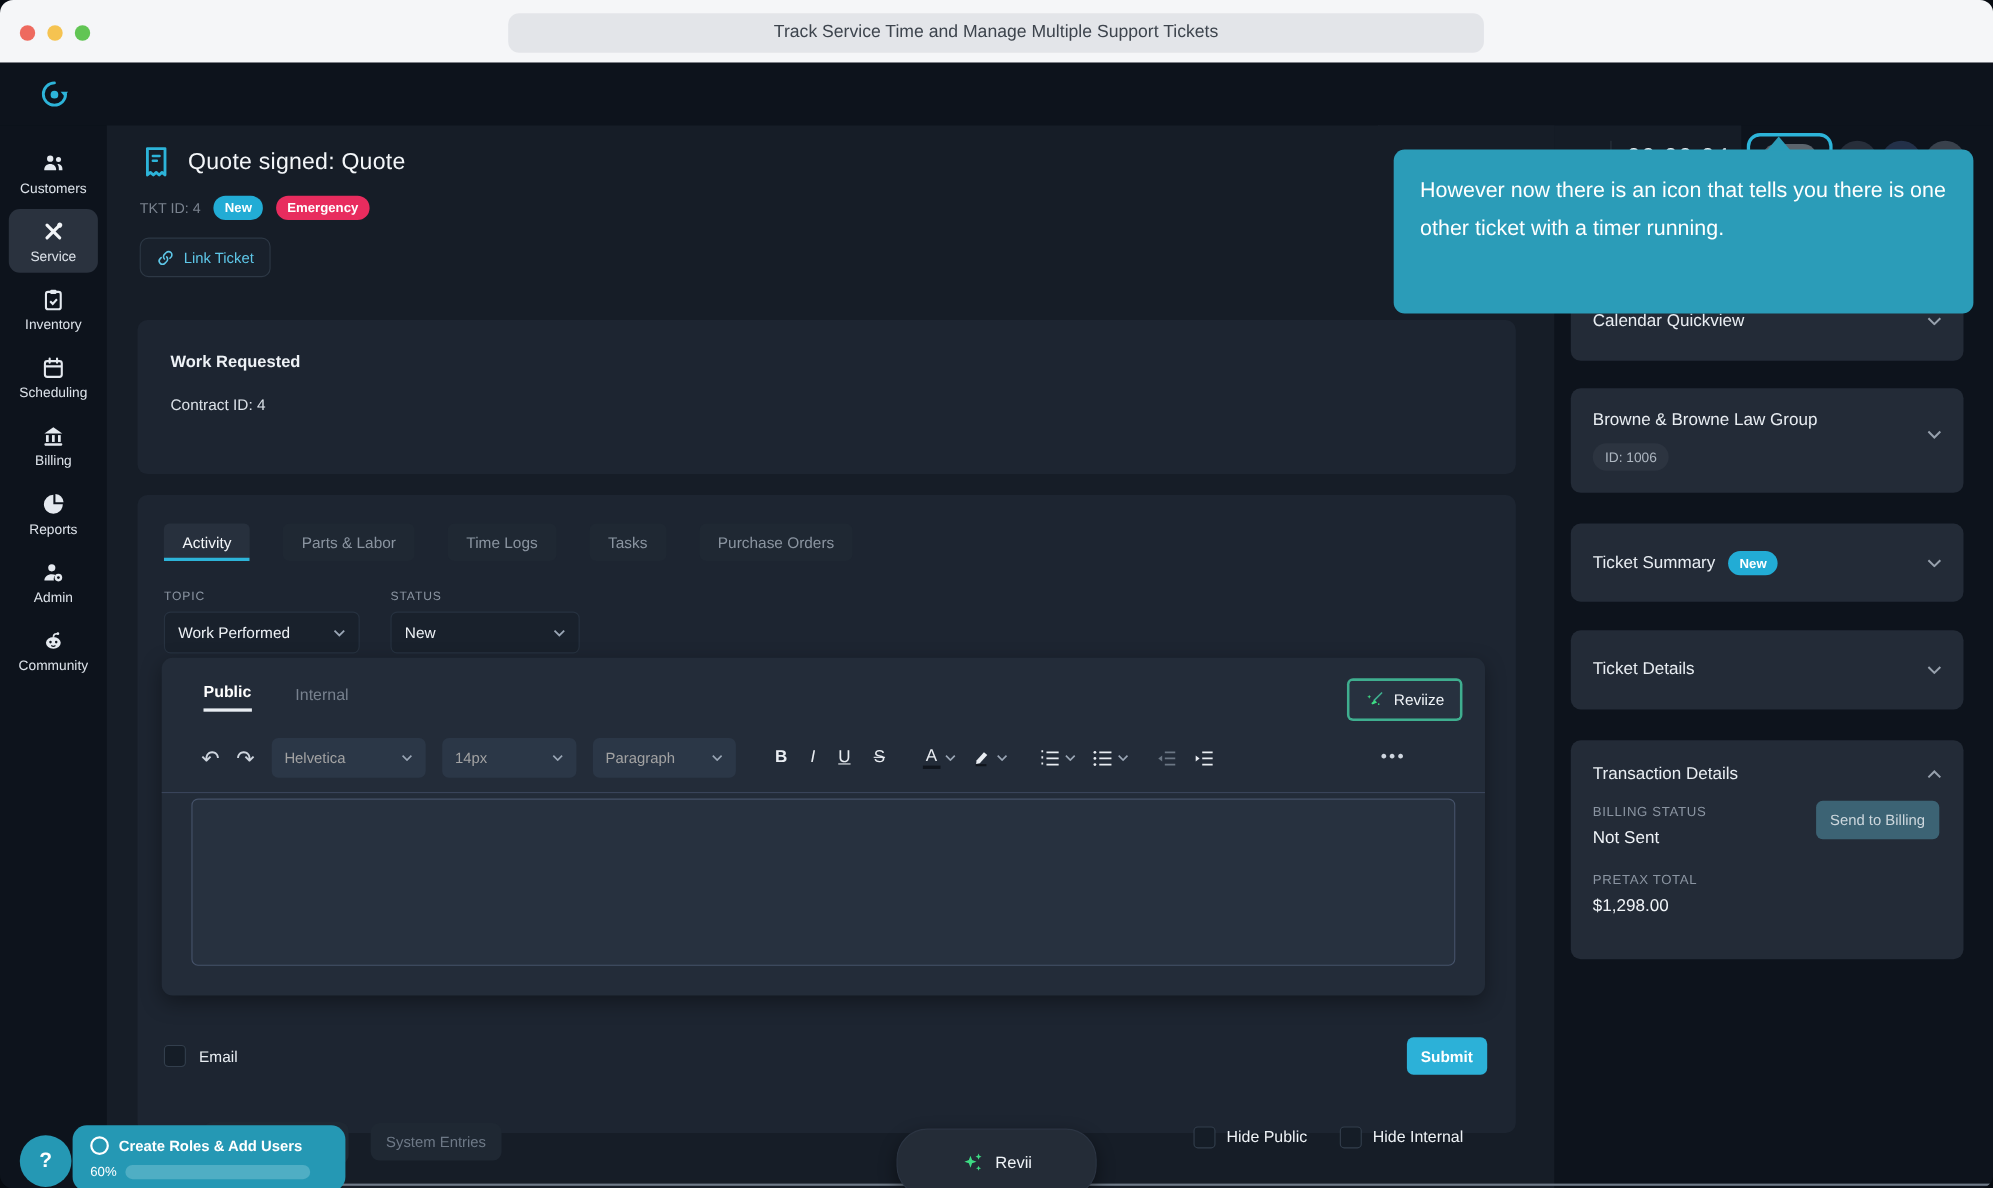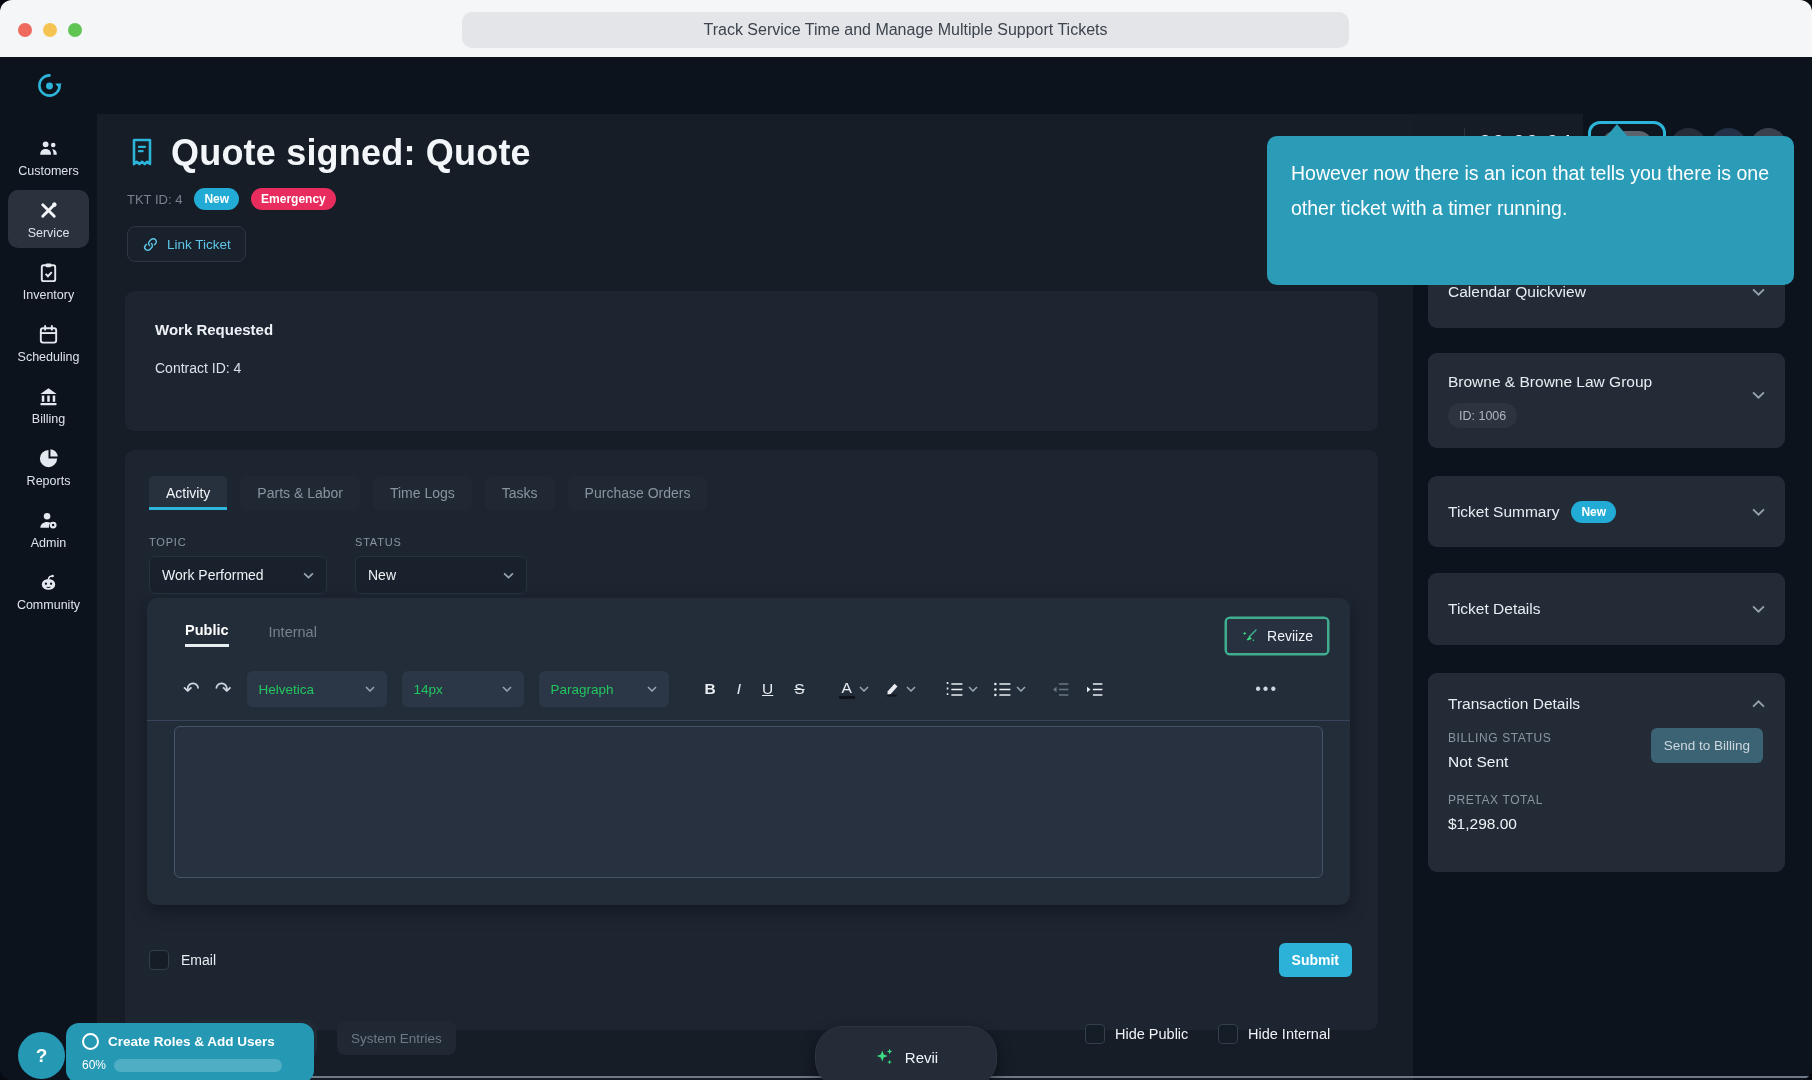--- a/index.html
+++ b/index.html
@@ -42,57 +42,57 @@
     align-items:stretch; padding-top:12px; }
   .nav-item { position:relative; height:58px; margin:2px 8px; border-radius:10px; display:flex; flex-direction:column;
     align-items:center; justify-content:center; gap:4px; color:#dde3ea; background:transparent; border:none; font-family:inherit; }
   .nav-item.active { background:#2a323e; }
   .nav-label { font-size:12.5px; color:#dde3ea; }
 
   
   .main { position:absolute; left:97px; top:114px; width:1316px; height:966px; background:#161d27; }
   .mc-head { position:absolute; left:30px; top:18px; }
   .hrow { display:flex; align-items:center; gap:14px; }
-  .page-title { font-size:36px; color:#f3f6f9; font-weight:700; letter-spacing:.2px; }
+  .page-title { font-size:21px; color:#f3f6f9; font-weight:400; letter-spacing:.2px; }
   .meta-row { display:flex; align-items:center; gap:12px; margin-top:14px; }
   .tkt-label { font-size:13px; color:#79828e; }
   .badge { height:22px; padding:0 10px; border-radius:11px; color:#fff; font-size:12px; font-weight:bold; display:flex; align-items:center; }
   .badge-new { background:#22acd5; }
   .badge-emergency { background:#e82c5e; }
   .link-btn { margin-top:16px; height:36px; padding:0 14px; background:#19212c; border:1px solid #2d3845; border-radius:8px;
     color:#5ec7e8; font-size:13.5px; display:flex; align-items:center; gap:8px; font-family:inherit; }
 
   .panel { position:absolute; left:28px; width:1253px; background:#1d2531; border-radius:9px; }
   .work-panel { top:177px; height:140px; padding:30px; }
   .work-title { font-size:15px; font-weight:bold; color:#eef2f6; }
   .work-contract { font-size:14px; color:#dbe1e8; margin-top:22px; }
 
   .tabs-panel { top:336px; height:580px; padding:26px 22px; }
-  .tabs-row { display:flex; gap:13px; margin-left:2px; }
+  .tabs-row { display:flex; gap:30px; margin-left:2px; }
   .tab { height:34px; padding:0 17px; border-radius:6px; background:#1f2833; color:#8a94a0; font-size:14px; display:flex;
     align-items:center; border:none; font-family:inherit; }
   .tab.active { background:#27303d; color:#f2f5f8; border-radius:5px 5px 0 0; box-shadow:inset 0 -3px 0 #2db4d9; }
   .filters { display:flex; gap:28px; margin:26px 0 0 2px; }
   .f-label { font-size:11px; letter-spacing:.8px; color:#8b95a2; }
   .dd { margin-top:8px; height:38px; background:#19212c; border:1px solid #273240; border-radius:6px; color:#eef2f6; font-size:14px;
     display:flex; align-items:center; justify-content:space-between; padding:0 12px; font-family:inherit; }
   .dd-topic { width:178px; } .dd-status { width:172px; }
 
   .editor { position:absolute; left:22px; top:148px; width:1203px; height:307px; background:#232c39; border-radius:10px;
     box-shadow:0 6px 18px rgba(0,0,0,.35); }
   .ed-tabs { position:absolute; left:38px; top:24px; display:flex; gap:40px; }
   .ed-tab { font-size:14.5px; color:#77818e; background:none; border:none; font-family:inherit; padding-bottom:6px; }
   .ed-tab.active { color:#fff; font-weight:bold; border-bottom:3px solid #e8edf2; }
   .reviize-btn { position:absolute; right:22px; top:20px; height:36px; padding:0 14px; border-radius:4px; background:#27313f;
     border:1.5px solid transparent; background-clip:padding-box; color:#f0f4f8; font-size:14px; display:flex; align-items:center;
     gap:8px; font-family:inherit; outline:1.5px solid #35b a; outline:none; box-shadow:0 0 0 1.5px #3fae8f; }
   .toolbar { position:absolute; left:36px; right:0; top:68px; height:46px; display:flex; align-items:center; gap:15px; color:#cfd6df; }
   .tb-ico { background:none; border:none; color:#cfd6df; font-size:20px; display:flex; align-items:center; font-family:inherit; }
   .tb-ico.dim { color:#6b7684; }
-  .tb-select { height:36px; background:#2b3747; border:none; border-radius:6px; color:#22c55e; font-size:13.5px; display:flex;
+  .tb-select { height:36px; background:#2b3747; border:none; border-radius:6px; color:#a3a3a3; font-size:13.5px; display:flex;
     align-items:center; justify-content:space-between; padding:0 12px; font-family:inherit; }
   .sel-font{ width:140px; } .sel-size{ width:122px; } .sel-para{ width:130px; }
   .fmt { font-size:15.5px; color:#e9edf2; background:none; border:none; font-family:inherit; padding:0 3px; }
   .fmt.b{ font-weight:bold; } .fmt.i{ font-style:italic; } .fmt.u{ text-decoration:underline; } .fmt.s{ text-decoration:line-through; }
   .pair { display:flex; align-items:center; gap:4px; }
   .ed-divider { position:absolute; left:0; right:0; top:122px; height:1px; background:#39445a; }
   .ed-area { position:absolute; left:27px; top:128px; width:1149px; height:152px; background:#27313f; border:1px solid #46536a;
     border-radius:6px; }
   .more-btn { margin-left:auto; margin-right:72px; letter-spacing:2px; font-size:16px; }
 

